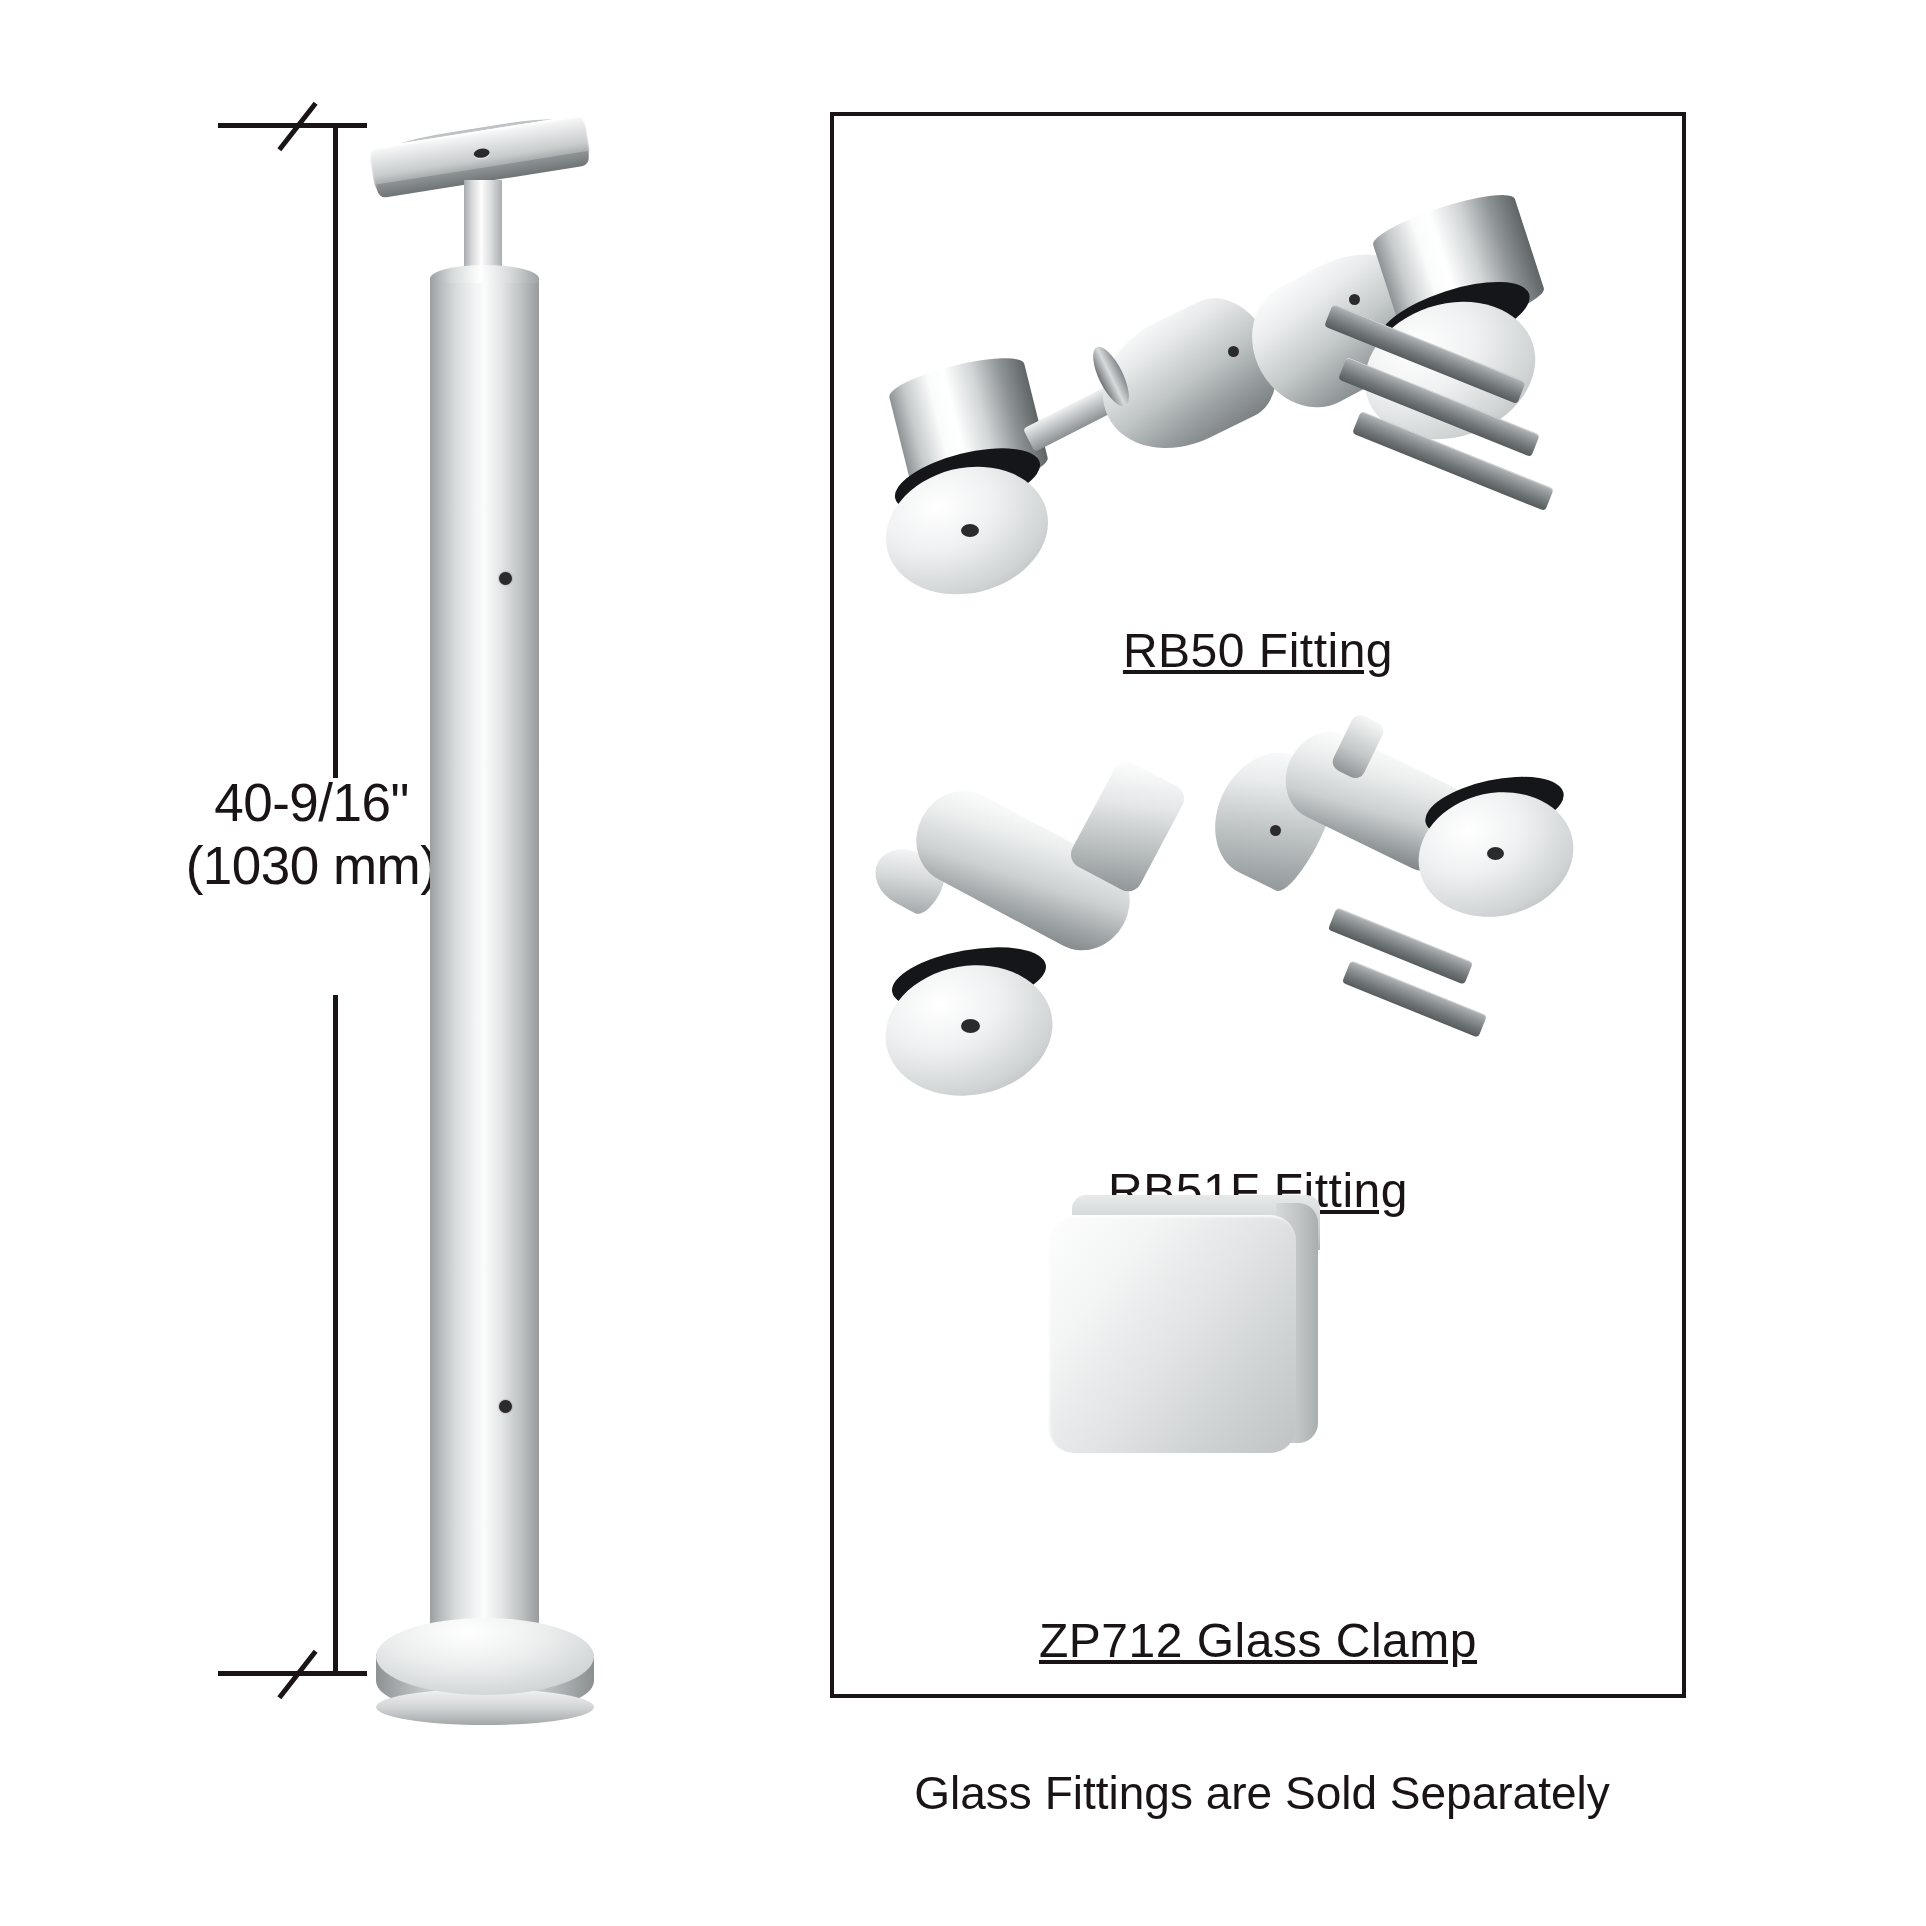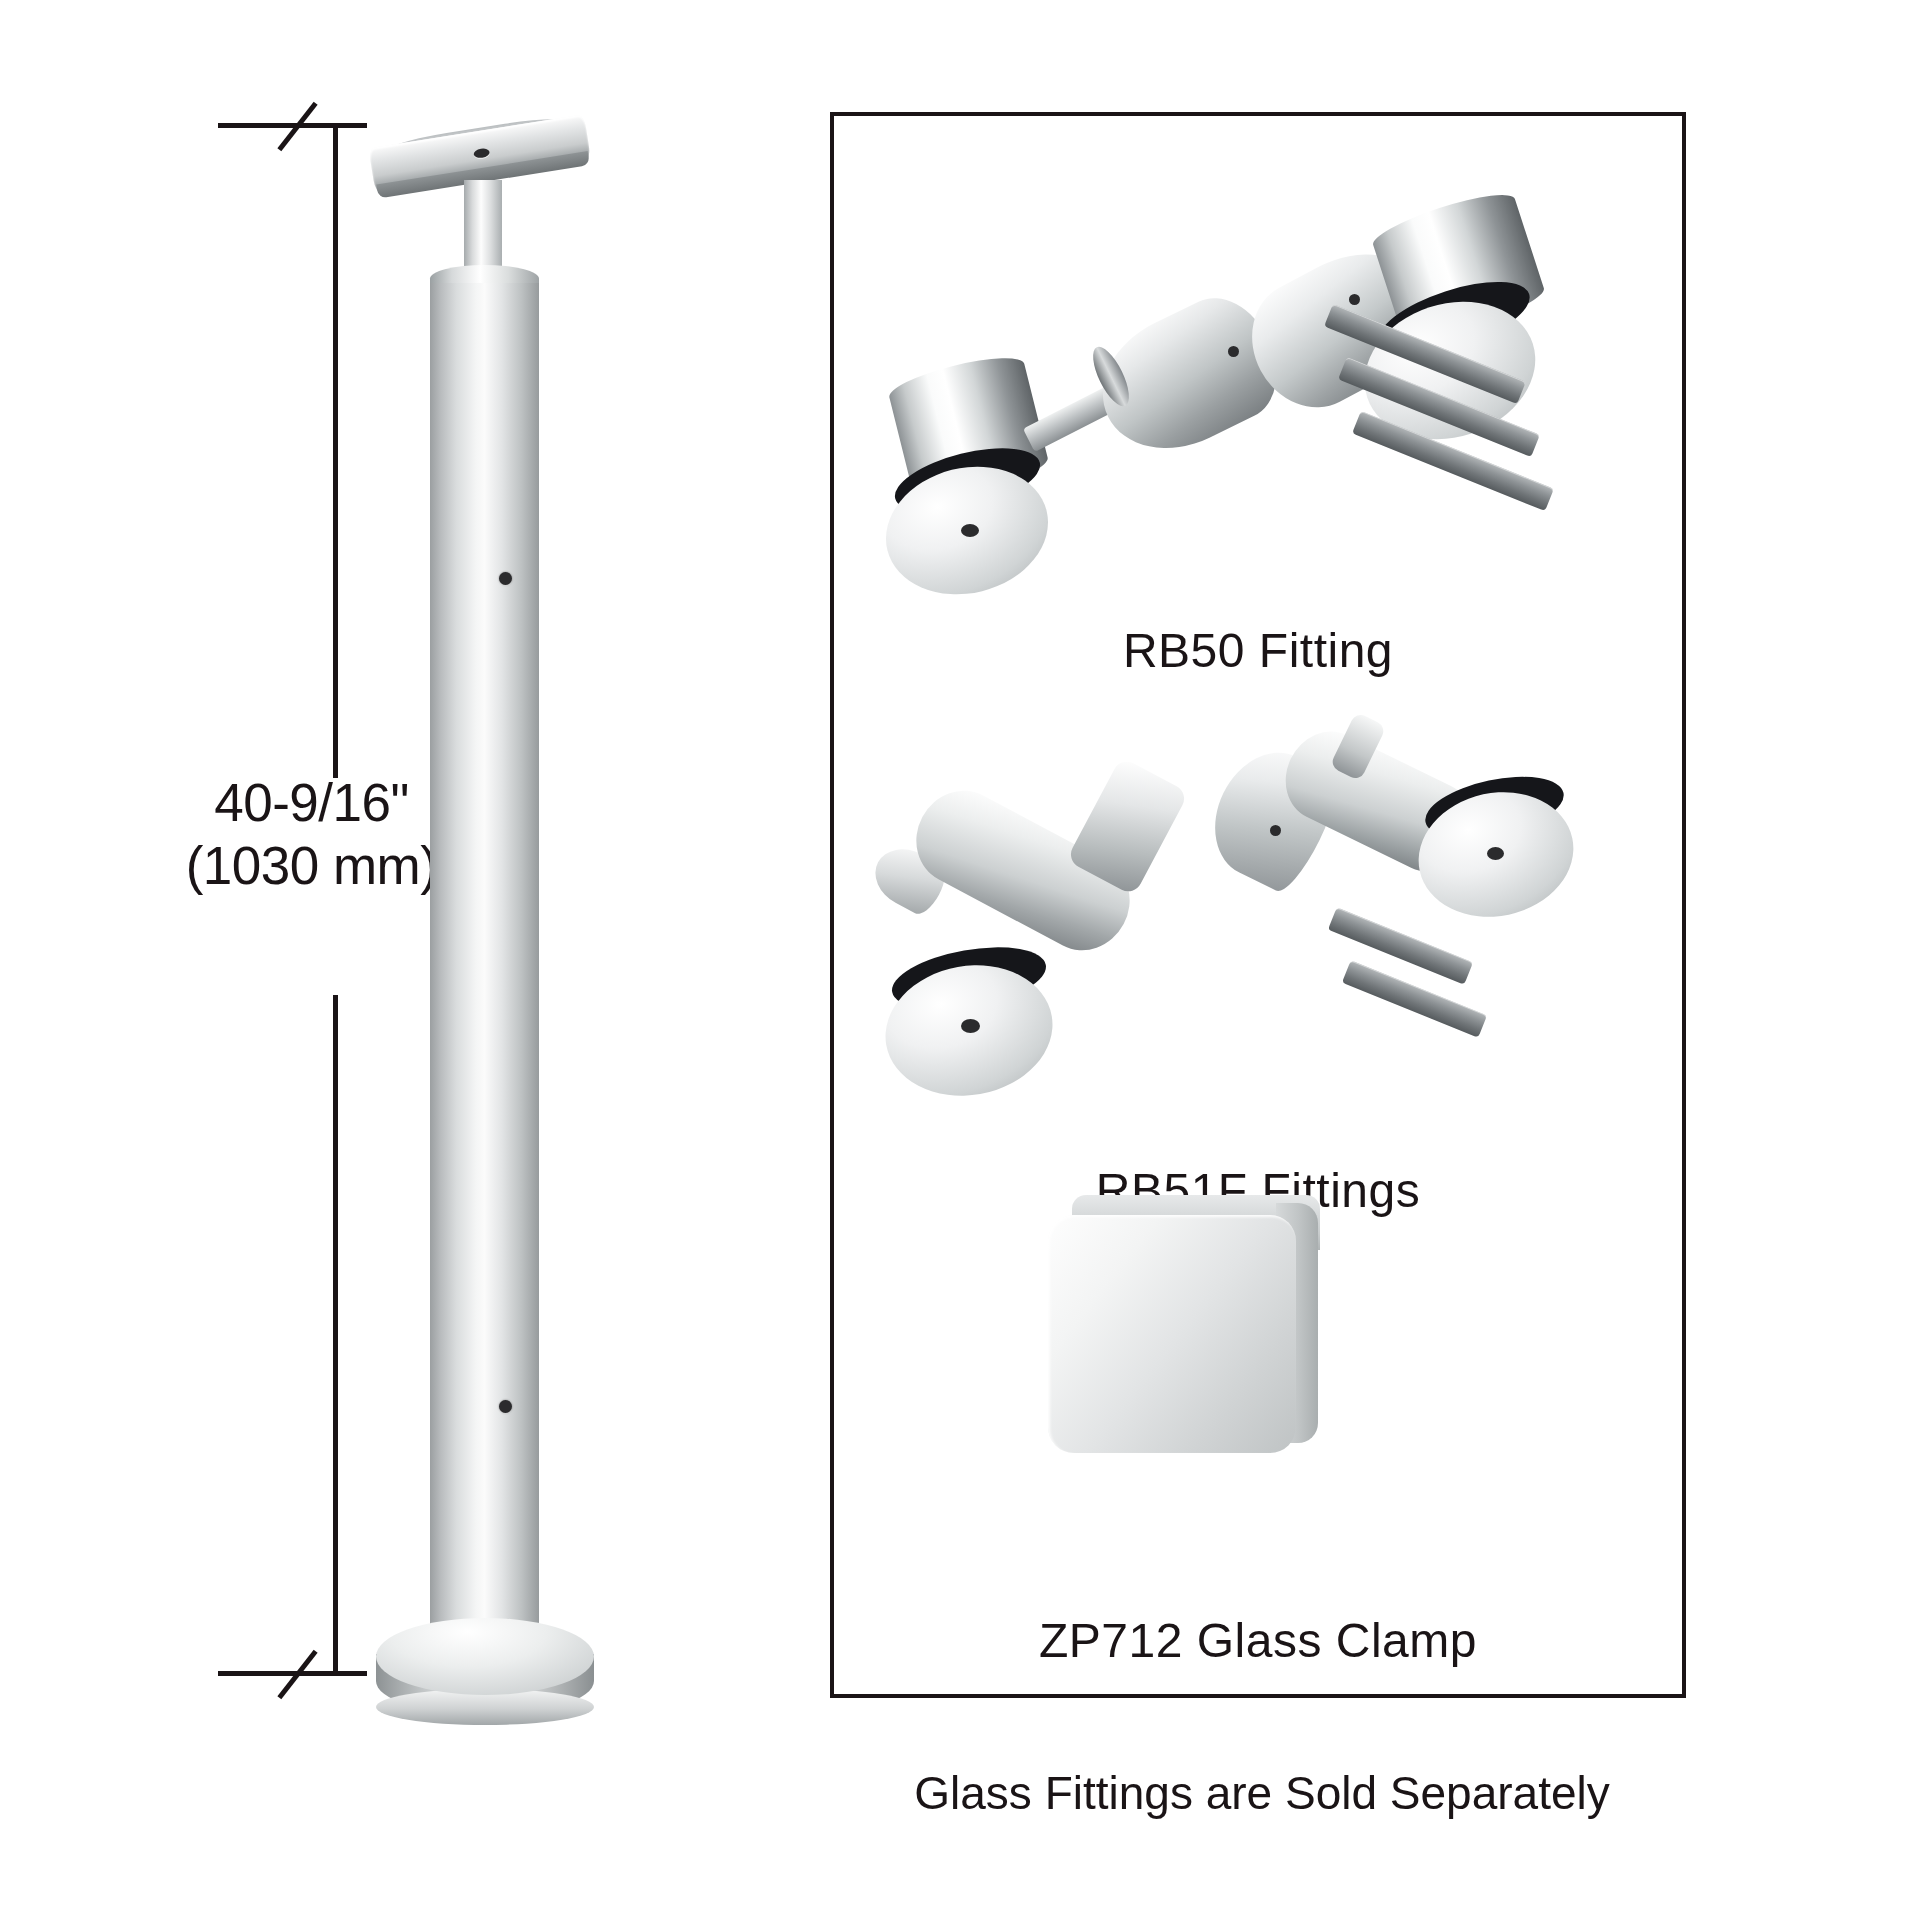--- a/index.html
+++ b/index.html
@@ -60,21 +60,21 @@
   #post-base-flange .side{position:absolute;left:0;top:36px;width:218px;height:61px;border-radius:0 0 109px 109px/0 0 34px 34px;
       background:linear-gradient(90deg,#8d9294 0%,#c3c7c8 22%,#eff0f0 48%,#c7cacb 74%,#8a8f91 100%);}
   #post-base-flange .rim{position:absolute;left:0;top:71px;width:218px;height:36px;border-radius:50%;
       background:linear-gradient(180deg,#f3f4f4 0%,#cfd2d3 55%,#a2a7a9 100%);}
 
   
   #fittings-panel{position:absolute;left:830px;top:112px;width:856px;height:1586px;
       border:4px solid #1a1416;background:#ffffff;box-sizing:border-box;}
 
   .fitting-caption{position:absolute;width:100%;text-align:center;font-size:48px;letter-spacing:0.5px;
-      color:#1a1416;font-family:"Liberation Sans","DejaVu Sans",sans-serif;font-stretch:condensed;}
+      color:#1a1416;font-family:"Liberation Sans","DejaVu Sans",sans-serif;font-stretch:condensed;text-decoration:underline;}
   #caption-rb50{top:507px;}
   #caption-rb51f{top:1047px;}
   #caption-zp712{top:1463px;margin-top:34px;}
 
   
   .chrome-cyl{position:absolute;border-radius:50%/12%;
       background:linear-gradient(90deg,#8d9295 0%,#c6cacb 12%,#fafbfb 30%,#ffffff 42%,#d2d6d7 62%,#8f9497 82%,#5f6467 100%);}
   .chrome-disc{position:absolute;border-radius:50%;
       background:radial-gradient(ellipse 130% 130% at 36% 26%,#ffffff 0%,#f0f1f2 26%,#d0d4d5 54%,#a7acae 78%,#7d8285 100%);}
   .gasket{position:absolute;border-radius:50%;background:#15161a;}
@@ -228,21 +228,21 @@
       <div id="rb51f-right-cap"></div>
       <div class="micro-hole" style="left:436px;top:194px;"></div>
       <div id="rb51f-right-arm"></div>
       <div id="rb51f-right-stud"></div>
       <div class="gasket" id="rb51f-right-gasket"></div>
       <div class="chrome-disc" id="rb51f-right-disc"></div>
       <div id="rb51f-right-hole"></div>
       <div class="hexrod" id="rb51f-rod-1"></div>
       <div class="hexrod" id="rb51f-rod-2"></div>
     </div>
-    <div class="fitting-caption" id="caption-rb51f">RB51F Fittings</div>
+    <div class="fitting-caption" id="caption-rb51f">RB51F Fitting</div>
 
     <div id="art-zp712">
       <div id="zp712-back-plate"></div>
       <div id="zp712-side"></div>
       <div id="zp712-body"></div>
     </div>
     <div class="fitting-caption" id="caption-zp712">ZP712 Glass Clamp</div>
 
   </div>
 

